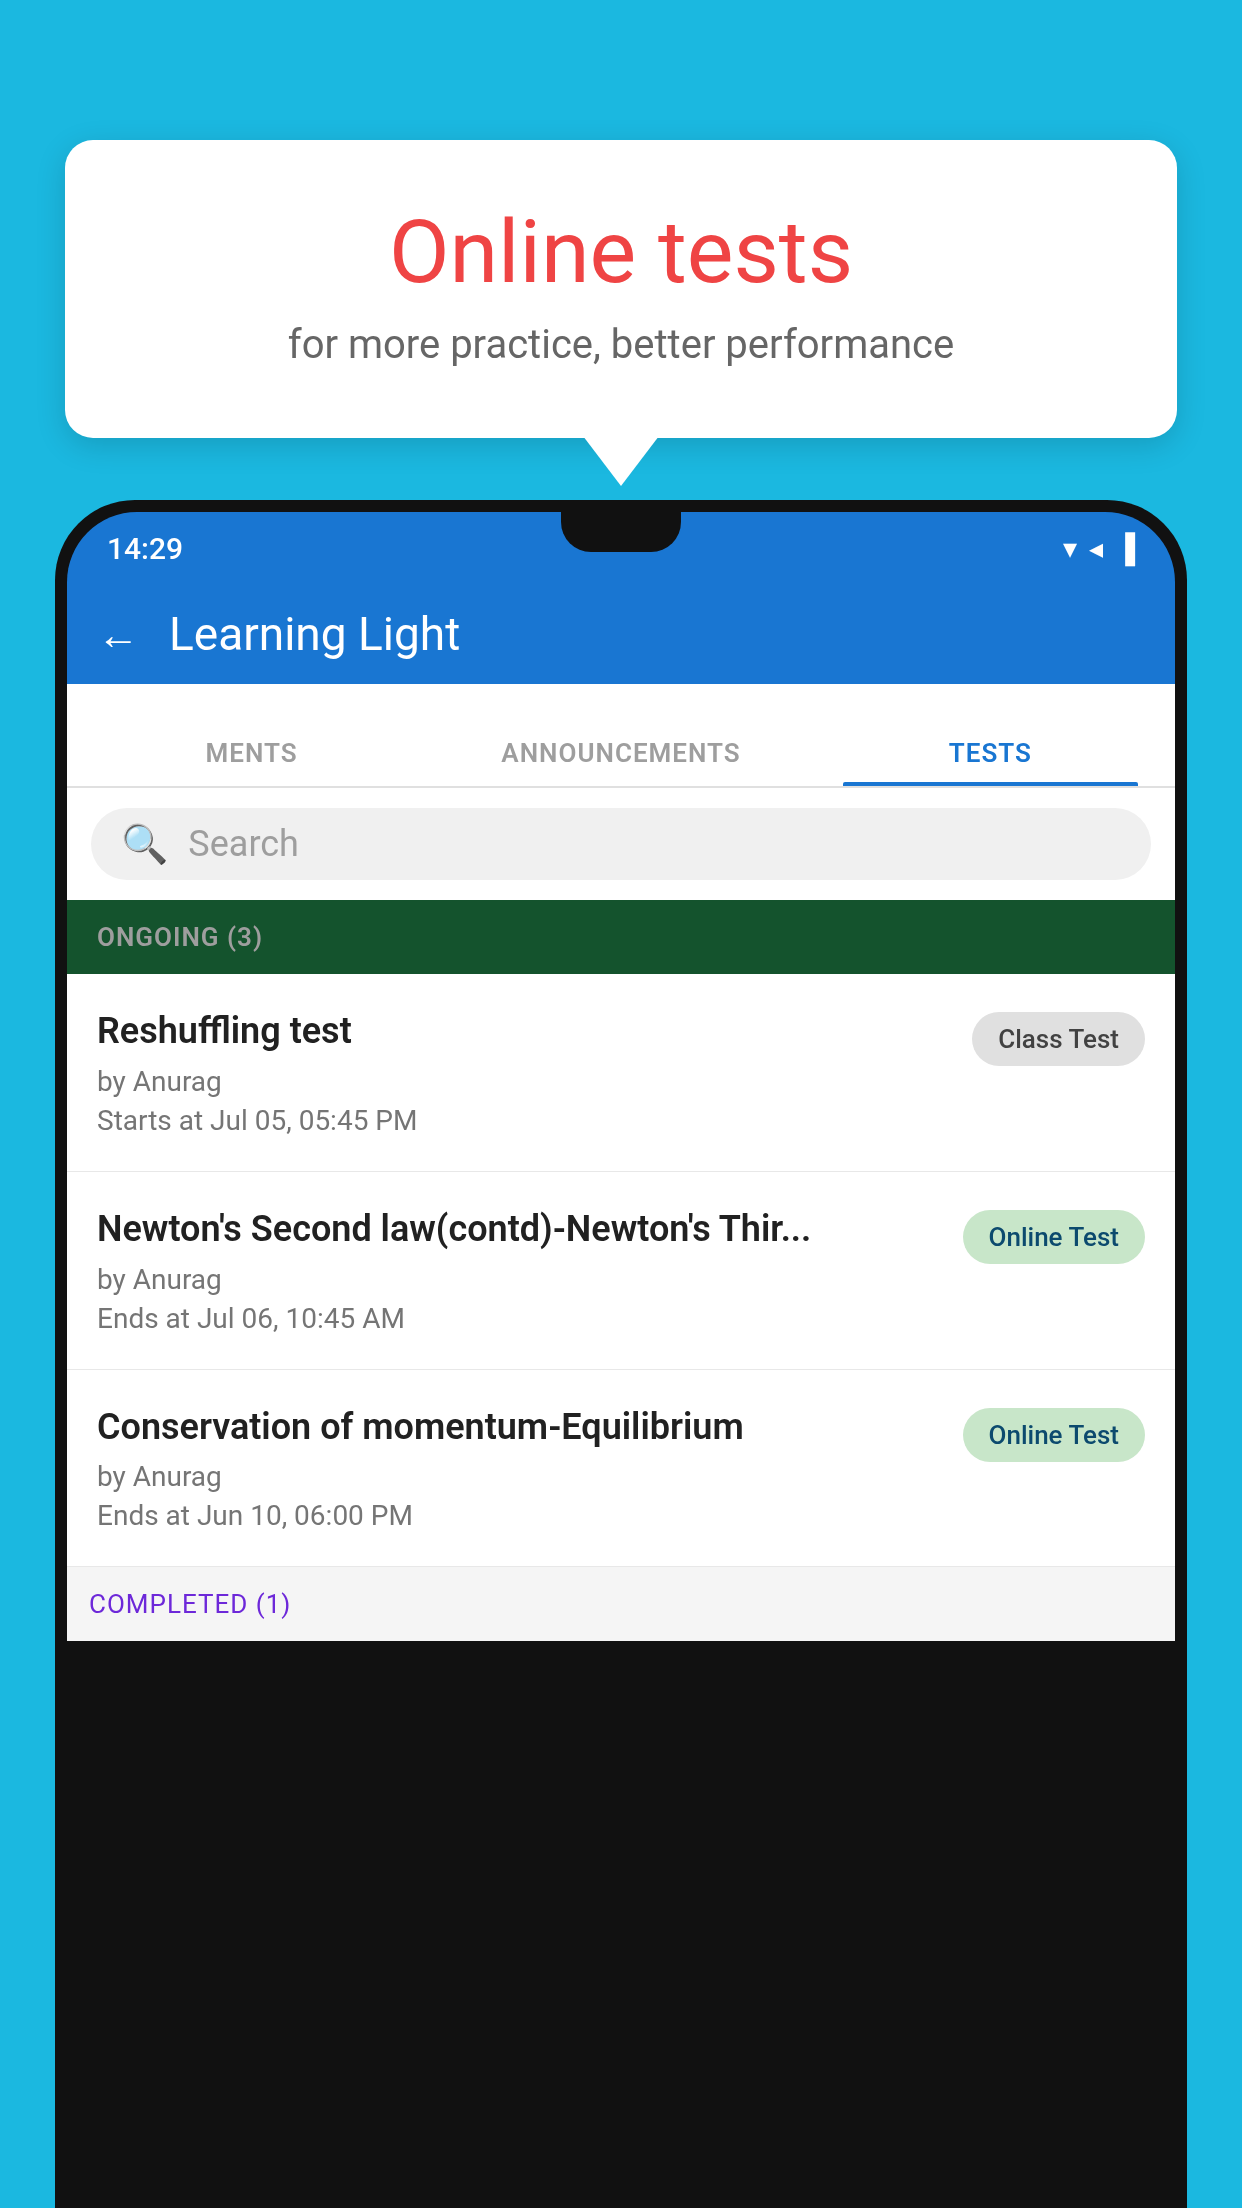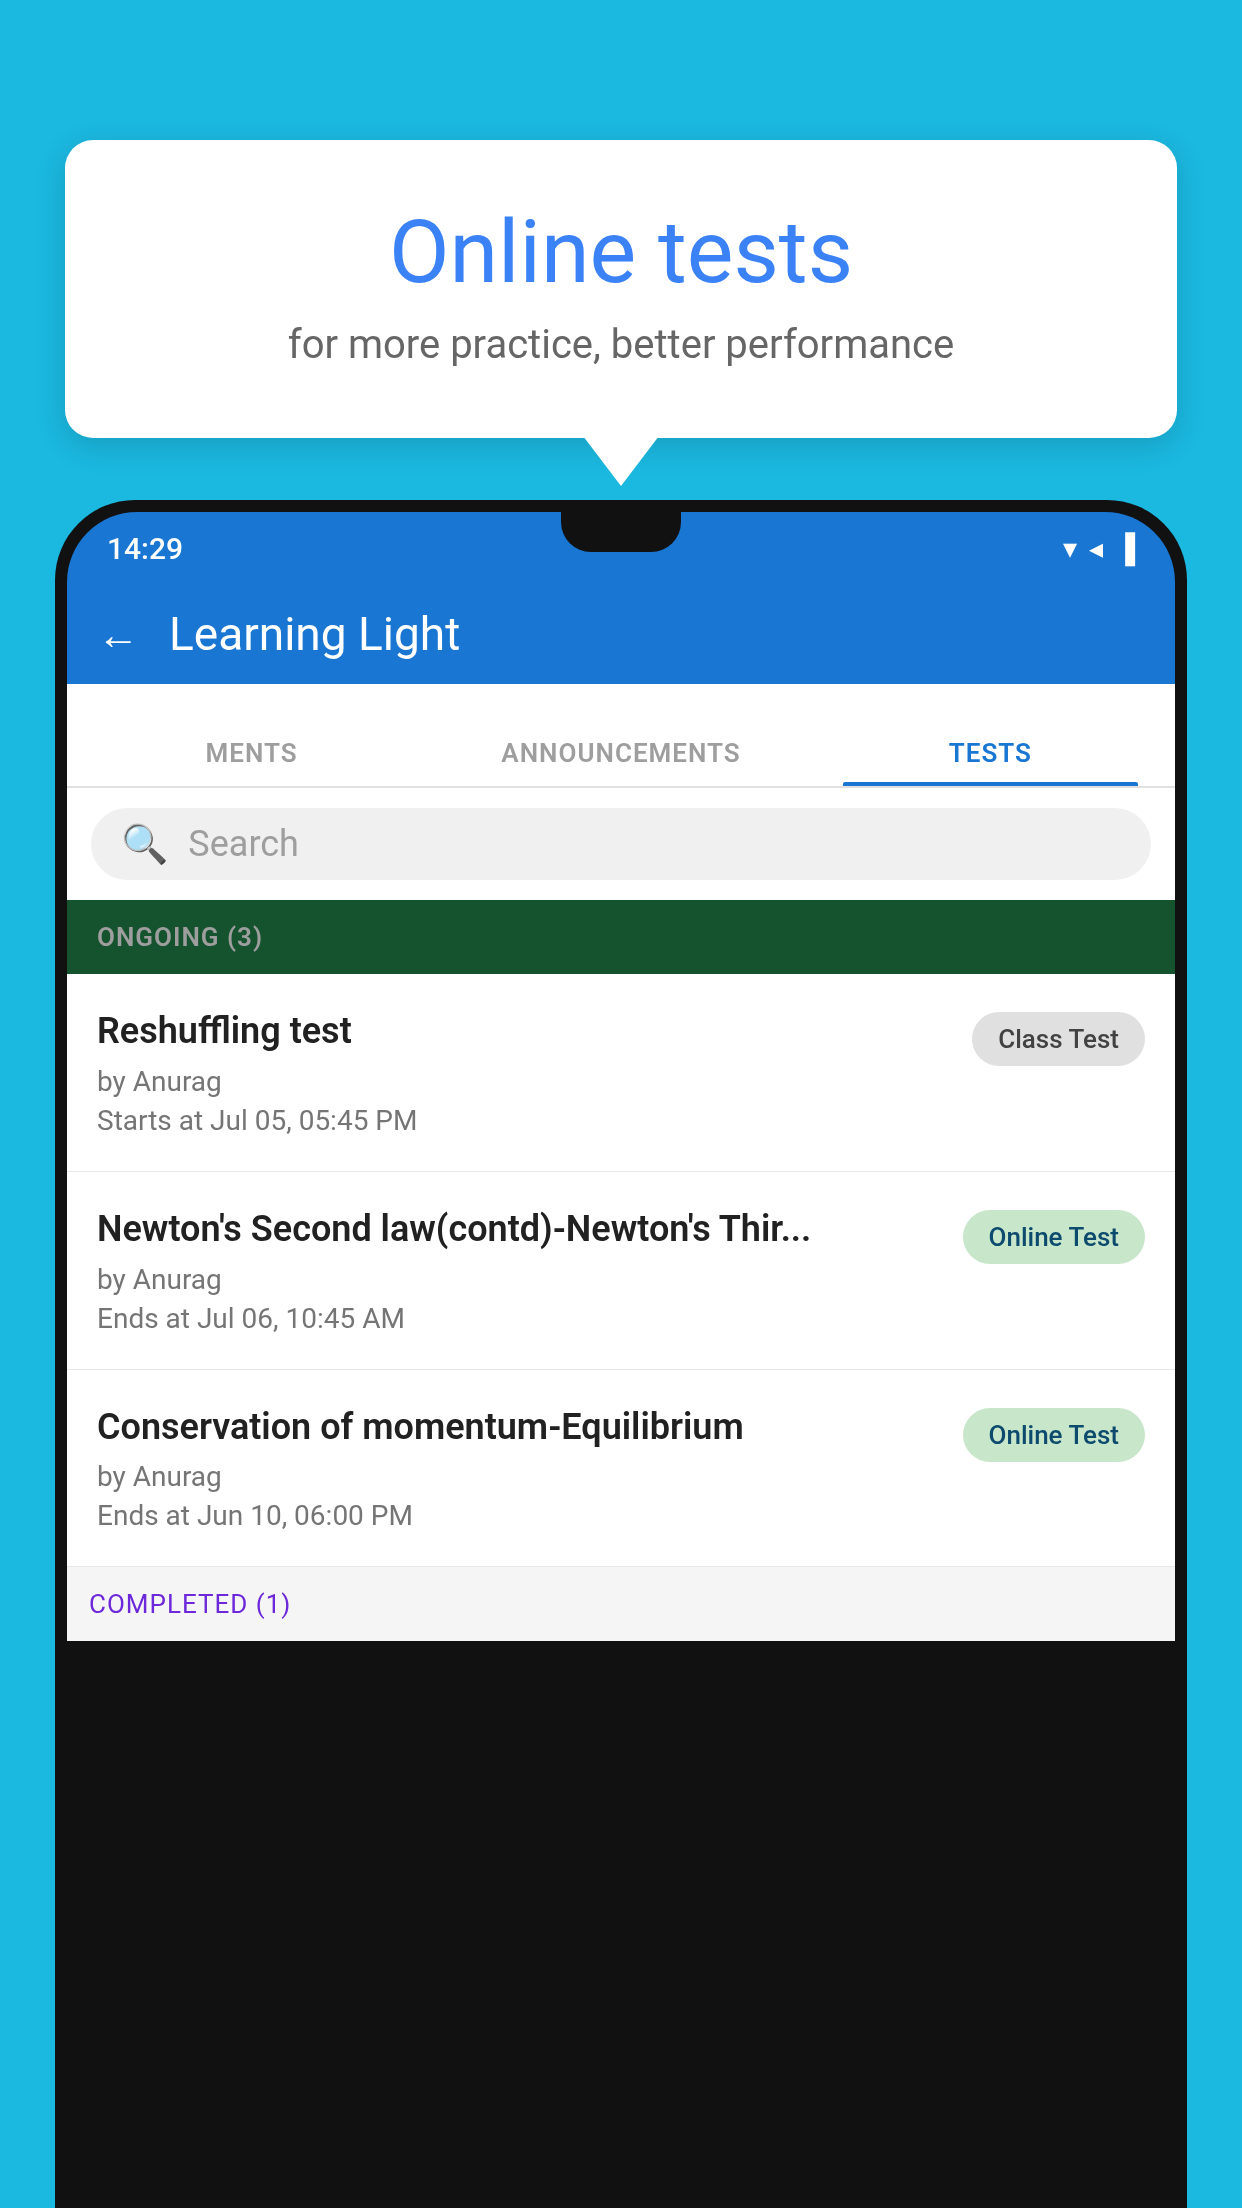--- a/index.html
+++ b/index.html
@@ -35,21 +35,21 @@
       width: 0;
       height: 0;
       border-left: 38px solid transparent;
       border-right: 38px solid transparent;
       border-top: 50px solid white;
     }
 
     .bubble-title {
       font-size: 88px;
       font-weight: 400;
-      color: #3b82f6;
+      color: #ef4444;
       margin-bottom: 18px;
     }
 
     .bubble-subtitle {
       font-size: 40px;
       color: #666;
       font-weight: 400;
     }
 
     

